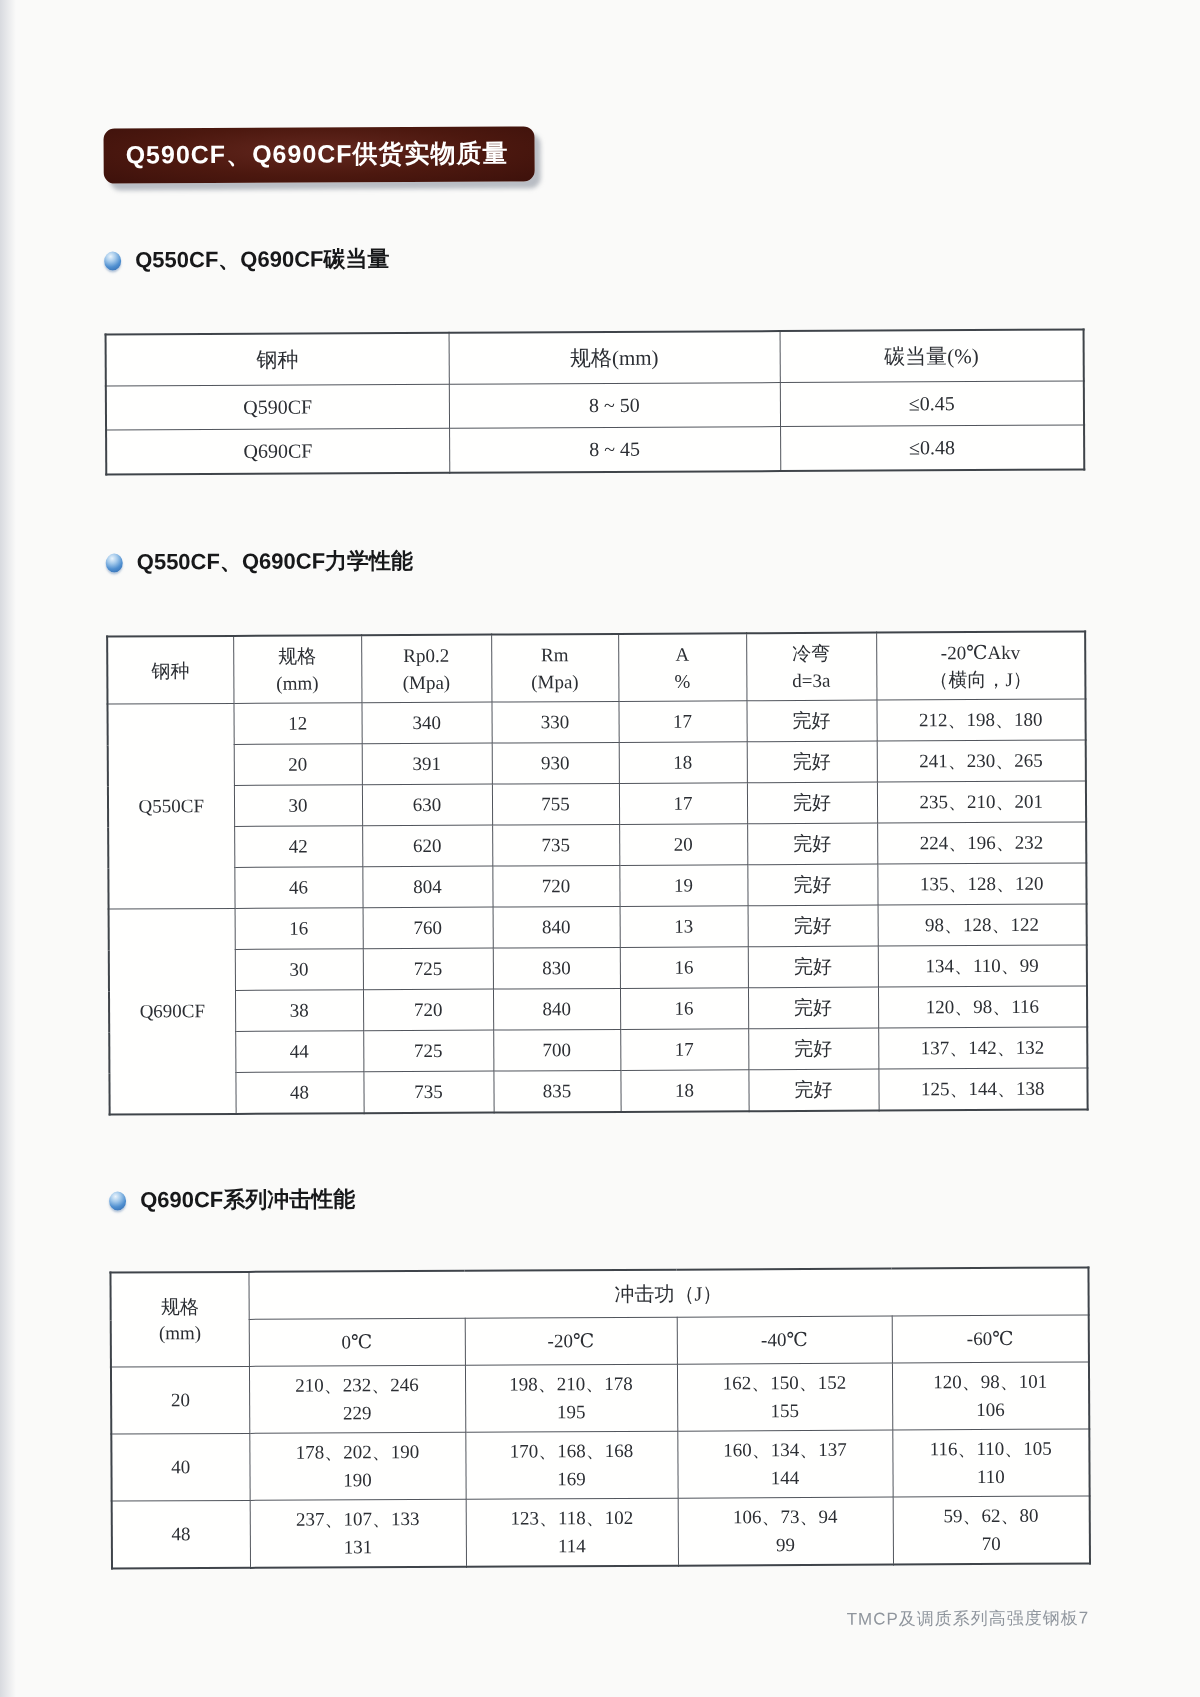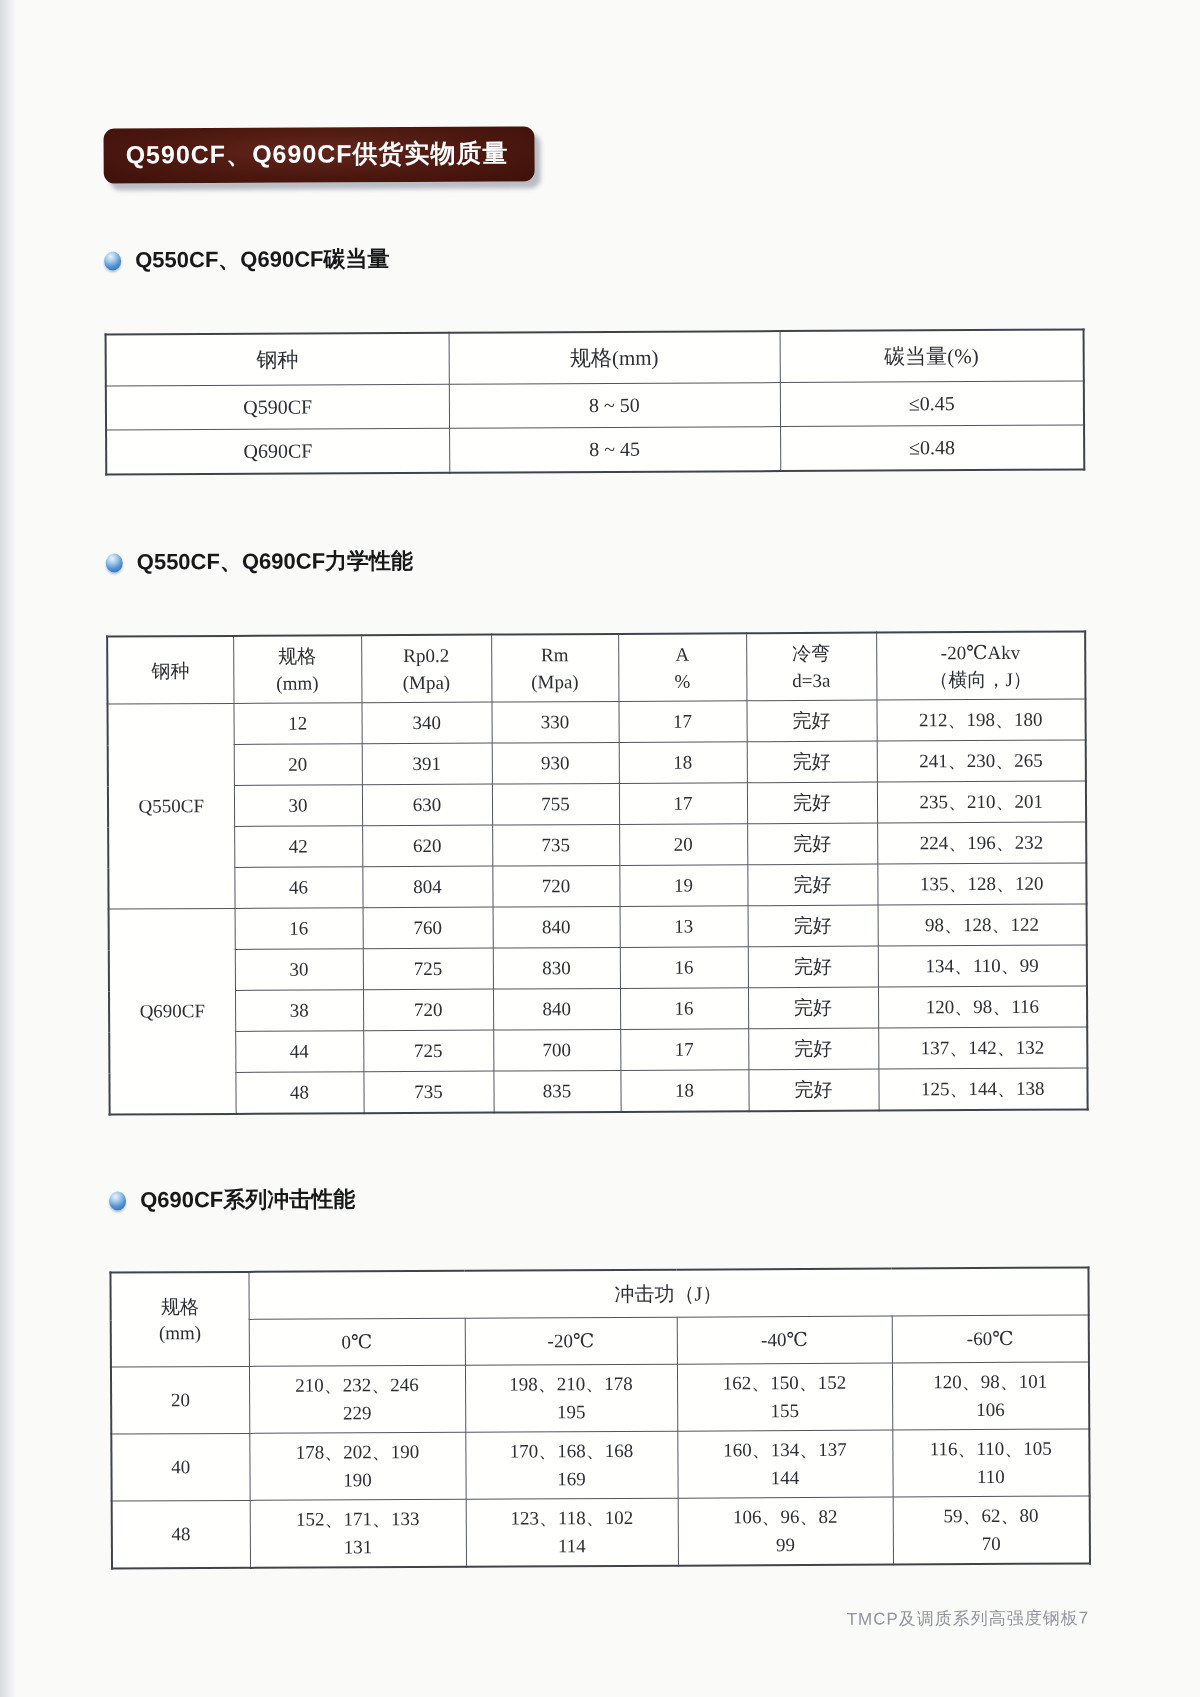--- a/index.html
+++ b/index.html
@@ -287,25 +287,25 @@
 190</td>
       <td class="pre">170、168、168
 169</td>
       <td class="pre">160、134、137
 144</td>
       <td class="pre">116、110、105
 110</td>
     </tr>
     <tr>
       <td>48</td>
-      <td class="pre">152、171、133
+      <td class="pre">237、107、133
 131</td>
       <td class="pre">123、118、102
 114</td>
-      <td class="pre">106、96、82
+      <td class="pre">106、73、94
 99</td>
       <td class="pre">59、62、80
 70</td>
     </tr>
   </tbody>
     </table>
 
   <div class="footer">TMCP及调质系列高强度钢板7</div>
 
 </div>

